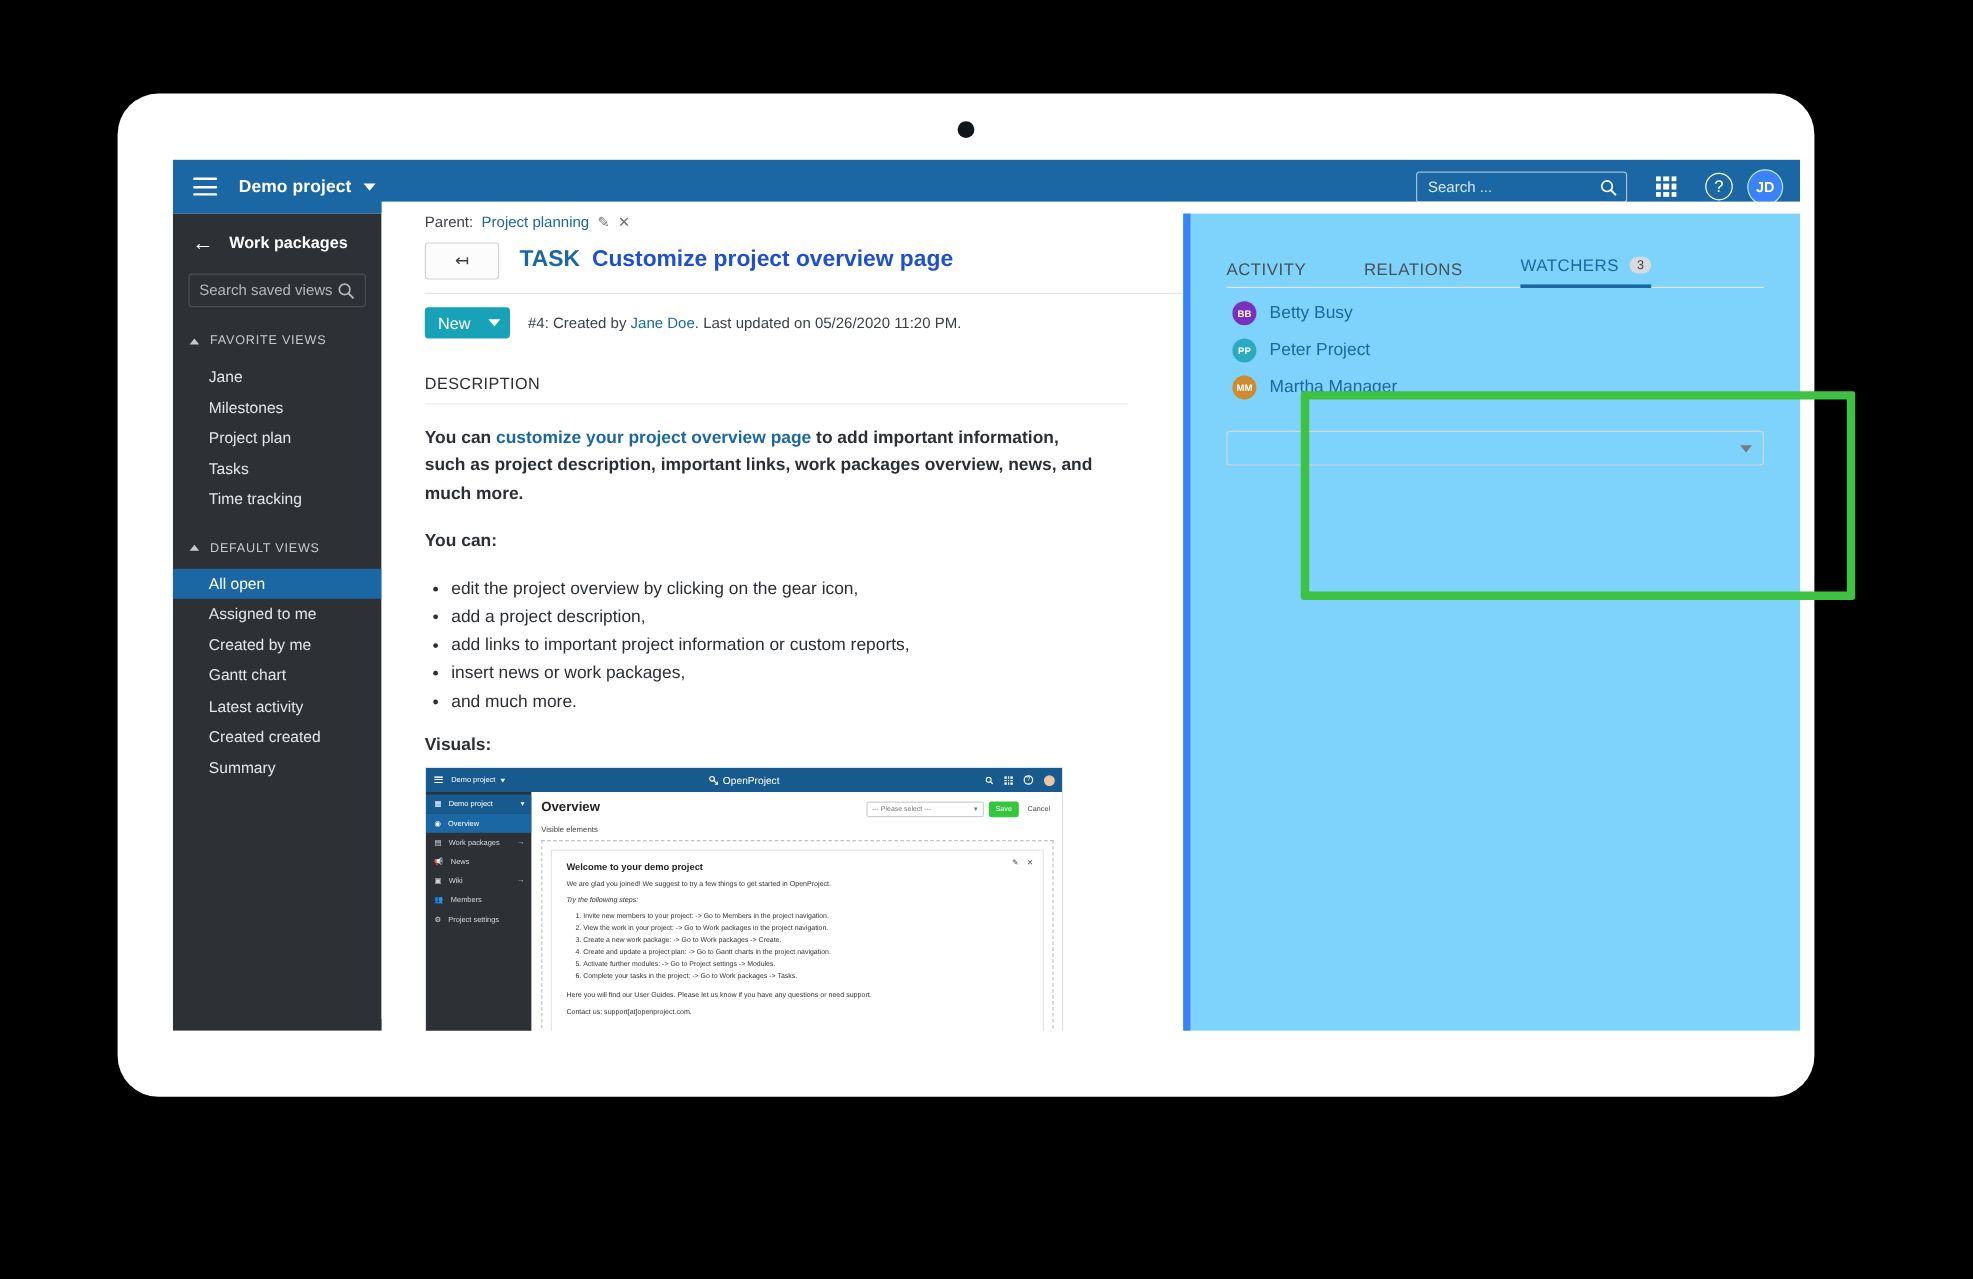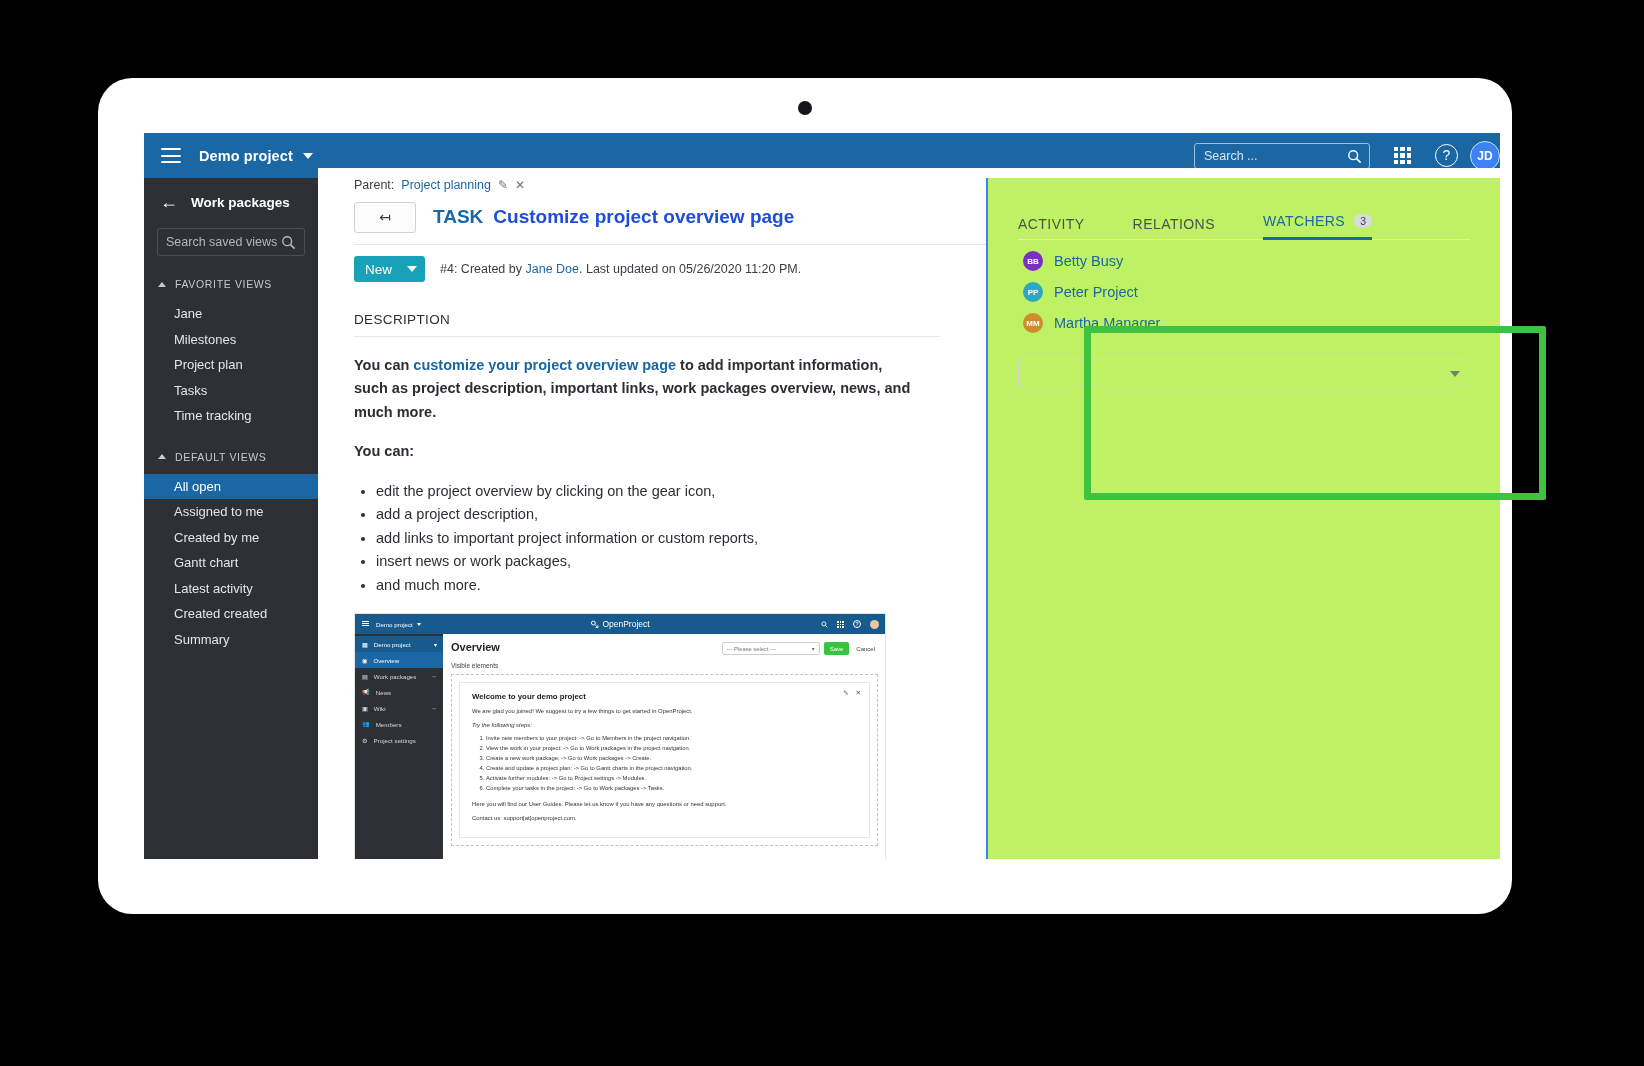--- a/index.html
+++ b/index.html
@@ -47,21 +47,21 @@
   .hamburger i { display: block; height: 2px; background: #fff; border-radius: 1px; }
   .proj-name {
     color: #fff; font-size: 14.5px; font-weight: bold; letter-spacing: .1px;
   }
   .caret-down {
     width: 0; height: 0; margin-left: 10px;
     border-left: 5px solid transparent; border-right: 5px solid transparent;
     border-top: 6px solid #ffffff;
   }
   .topbar-right {
-    margin-left: auto; display: flex; align-items: center;  justify-content: flex-end;
+    margin-left: auto; display: flex; align-items: center; padding-right: 14px; justify-content: flex-end;
   }
   .searchbox {
     position: relative; width: 176px; height: 26px;
     border: 1px solid #9dc0dc; border-radius: 3px;
     display: flex; align-items: center;
   }
   .searchbox span {
     color: #d8e6f2; font-size: 12.5px; padding-left: 9px;
   }
   .search-ico {
@@ -255,21 +255,21 @@
   .e-card-ico { position: absolute; right: 8px; top: 6px; font-size: 6.5px; color: #555; }
   .e-card h4 { font-size: 7.8px; color: #222; margin-bottom: 6px; }
   .e-card p { font-size: 5.9px; color: #333; margin-bottom: 5px; line-height: 1.45; }
   .e-card p.ital { font-style: italic; }
   .e-card ol { margin-left: 14px; }
   .e-card li { font-size: 5.8px; color: #333; line-height: 1.72; }
 
   
   .rightpanel {
     position: absolute; left: 842px; top: 45px;
-    width: 514px; height: 681px; border-left: 2px solid #3b82f6; background: #bef264;
+    width: 514px; height: 681px; border-left: 6px solid #3b82f6; background: #7dd3fc;
   }
   .tabarea { padding: 27px 30px 0 30px; }
   .tabs {
     display: flex; align-items: flex-end; gap: 48px; height: 35px;
   }
   .tab {
     font-size: 14px; color: #4b5054; letter-spacing: .45px; cursor: pointer;
     padding-bottom: 8px;
   }
   .tab.active {
@@ -471,20 +471,21 @@
           <p><span>You can </span><a>customize your project overview page</a><span> to add important information, such as project description, important links, work packages overview, news, and much more.</span></p>
           <p class="bold">You can:</p>
           <ul>
             <li>edit the project overview by clicking on the gear icon,</li>
             <li>add a project description,</li>
             <li>add links to important project information or custom reports,</li>
             <li>insert news or work packages,</li>
             <li>and much more.</li>
           </ul>
         </div>
+        <div class="visuals-label">Visuals:</div>
 
         <div class="embed">
           <div class="e-top">
             <div class="e-burger"></div>
             <span class="e-proj">Demo project</span>
             <span class="e-tcaret"></span>
             <div class="e-logo">
               <svg width="9" height="9" viewBox="0 0 12 12">
                 <circle cx="4" cy="4" r="2.6" fill="none" stroke="#fff" stroke-width="1.3"></circle>
                 <path d="M6 6 L10 10 M10 7 L10 10 L7 10" fill="none" stroke="#fff" stroke-width="1.2"></path>

